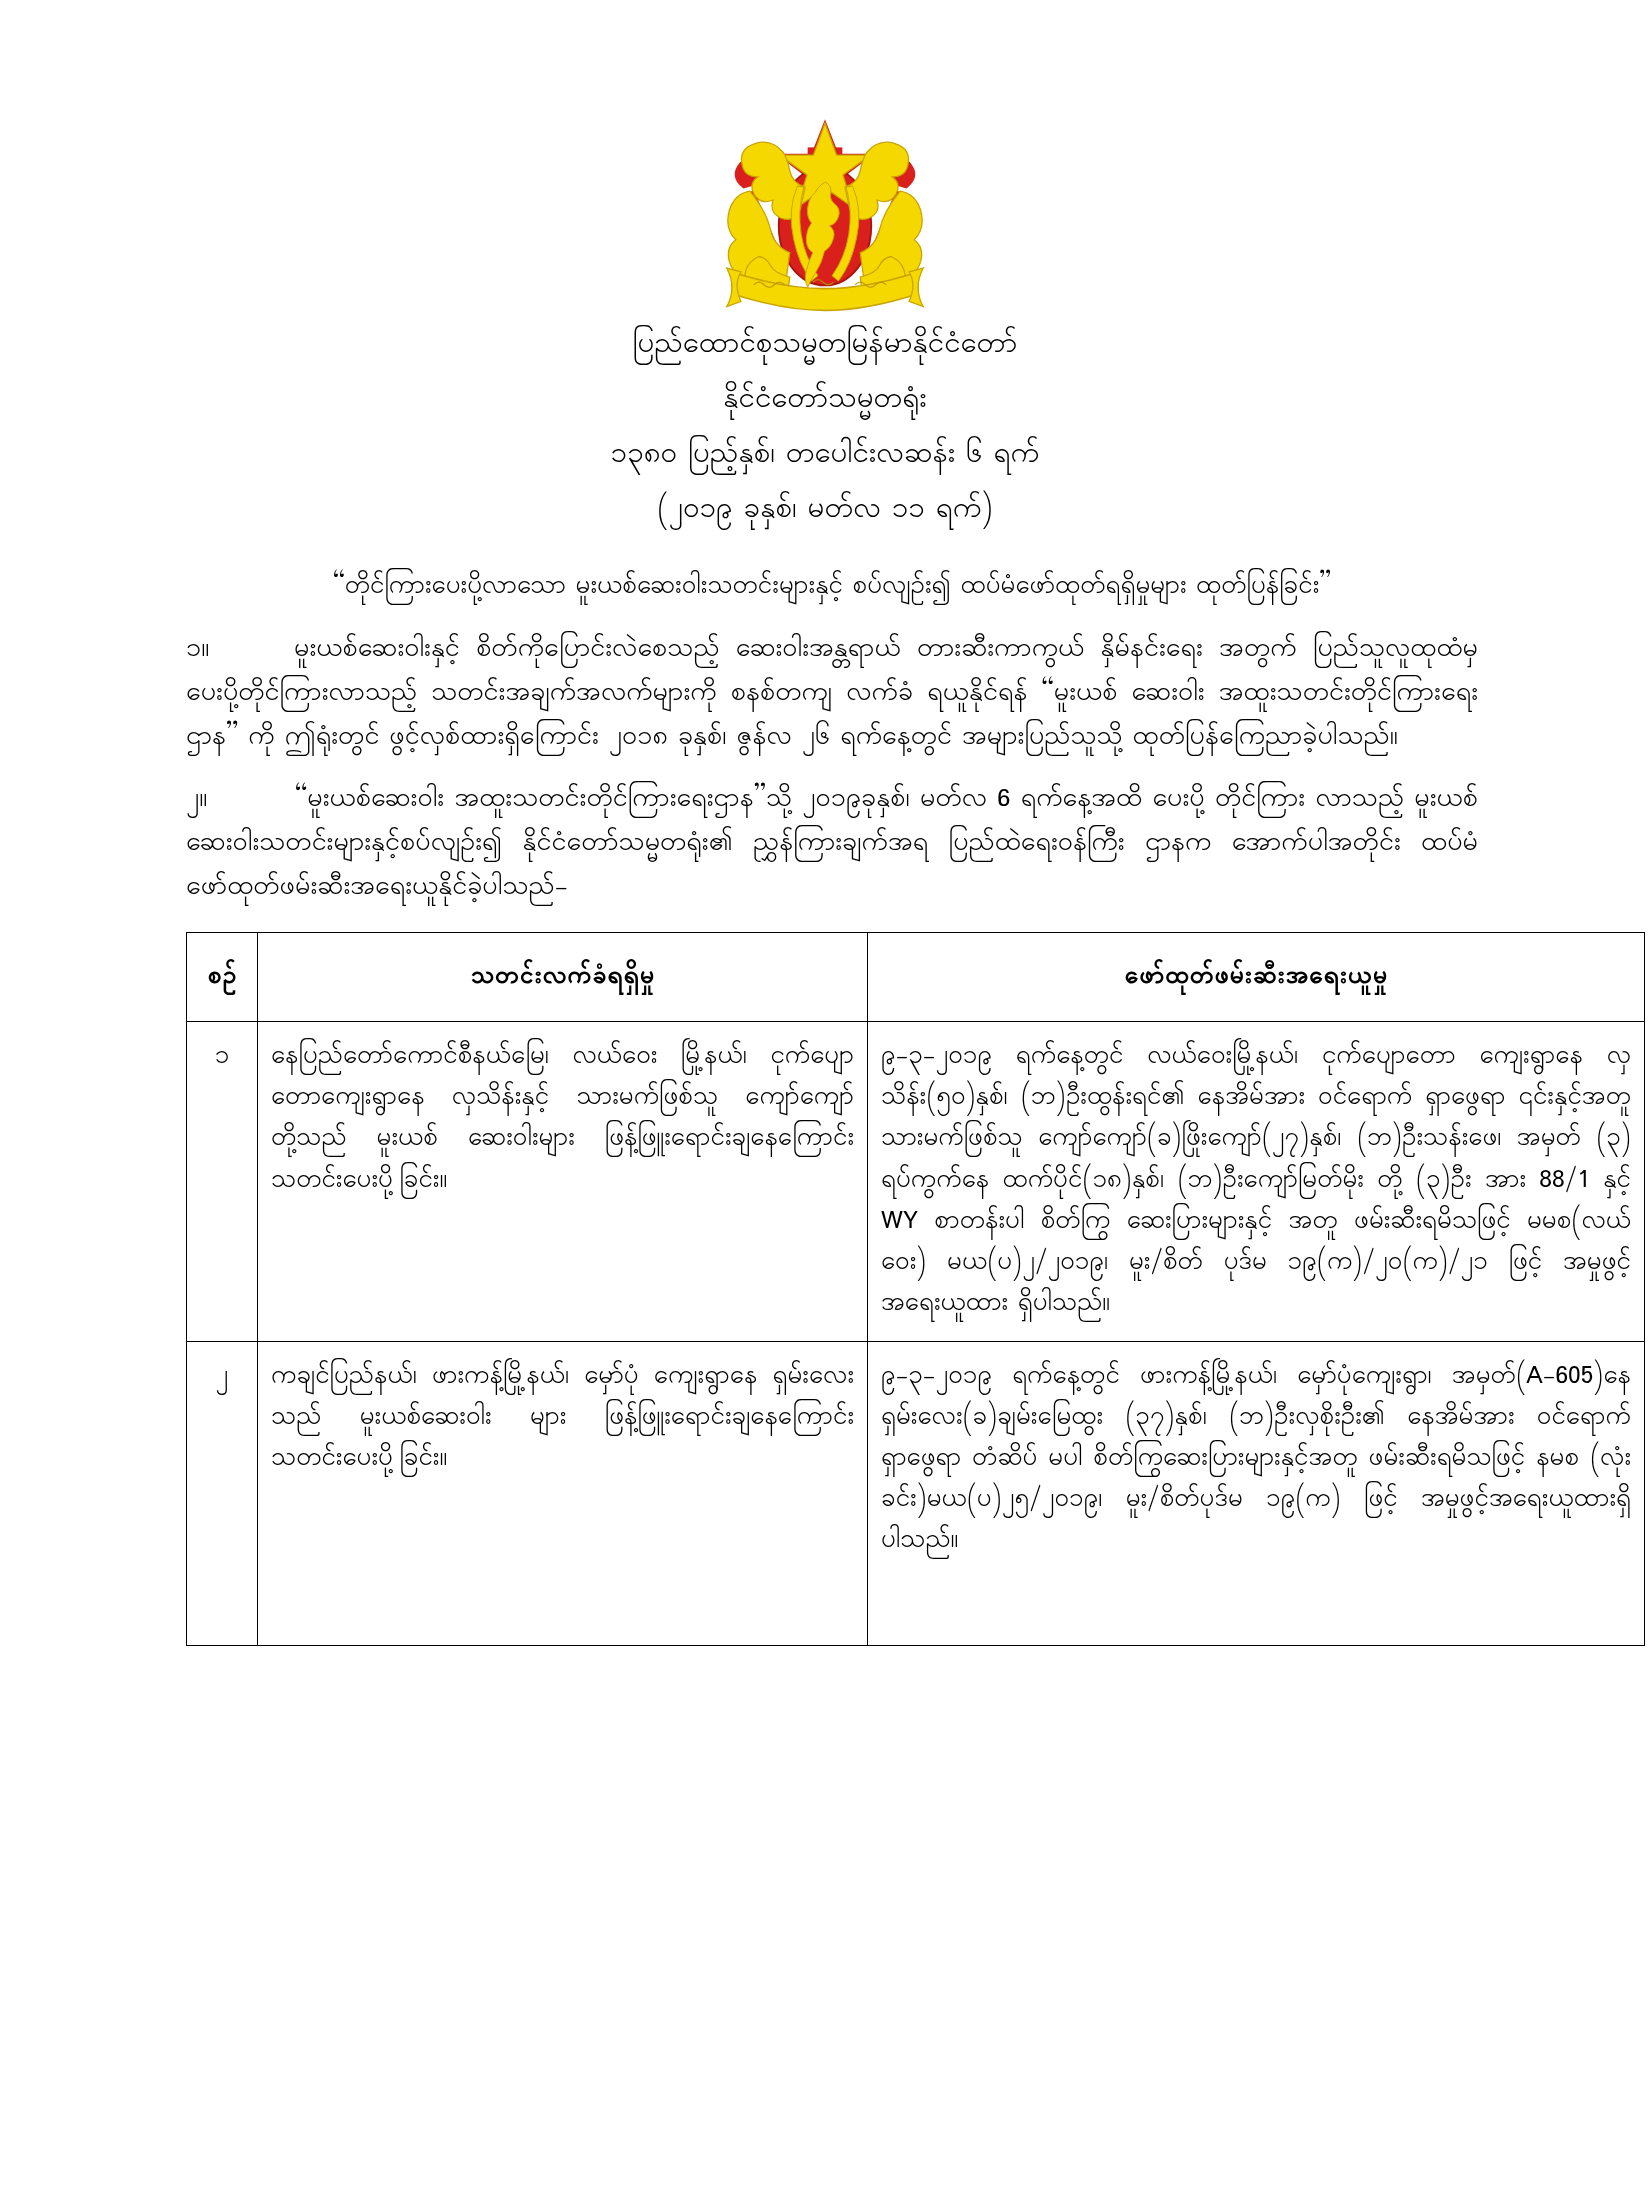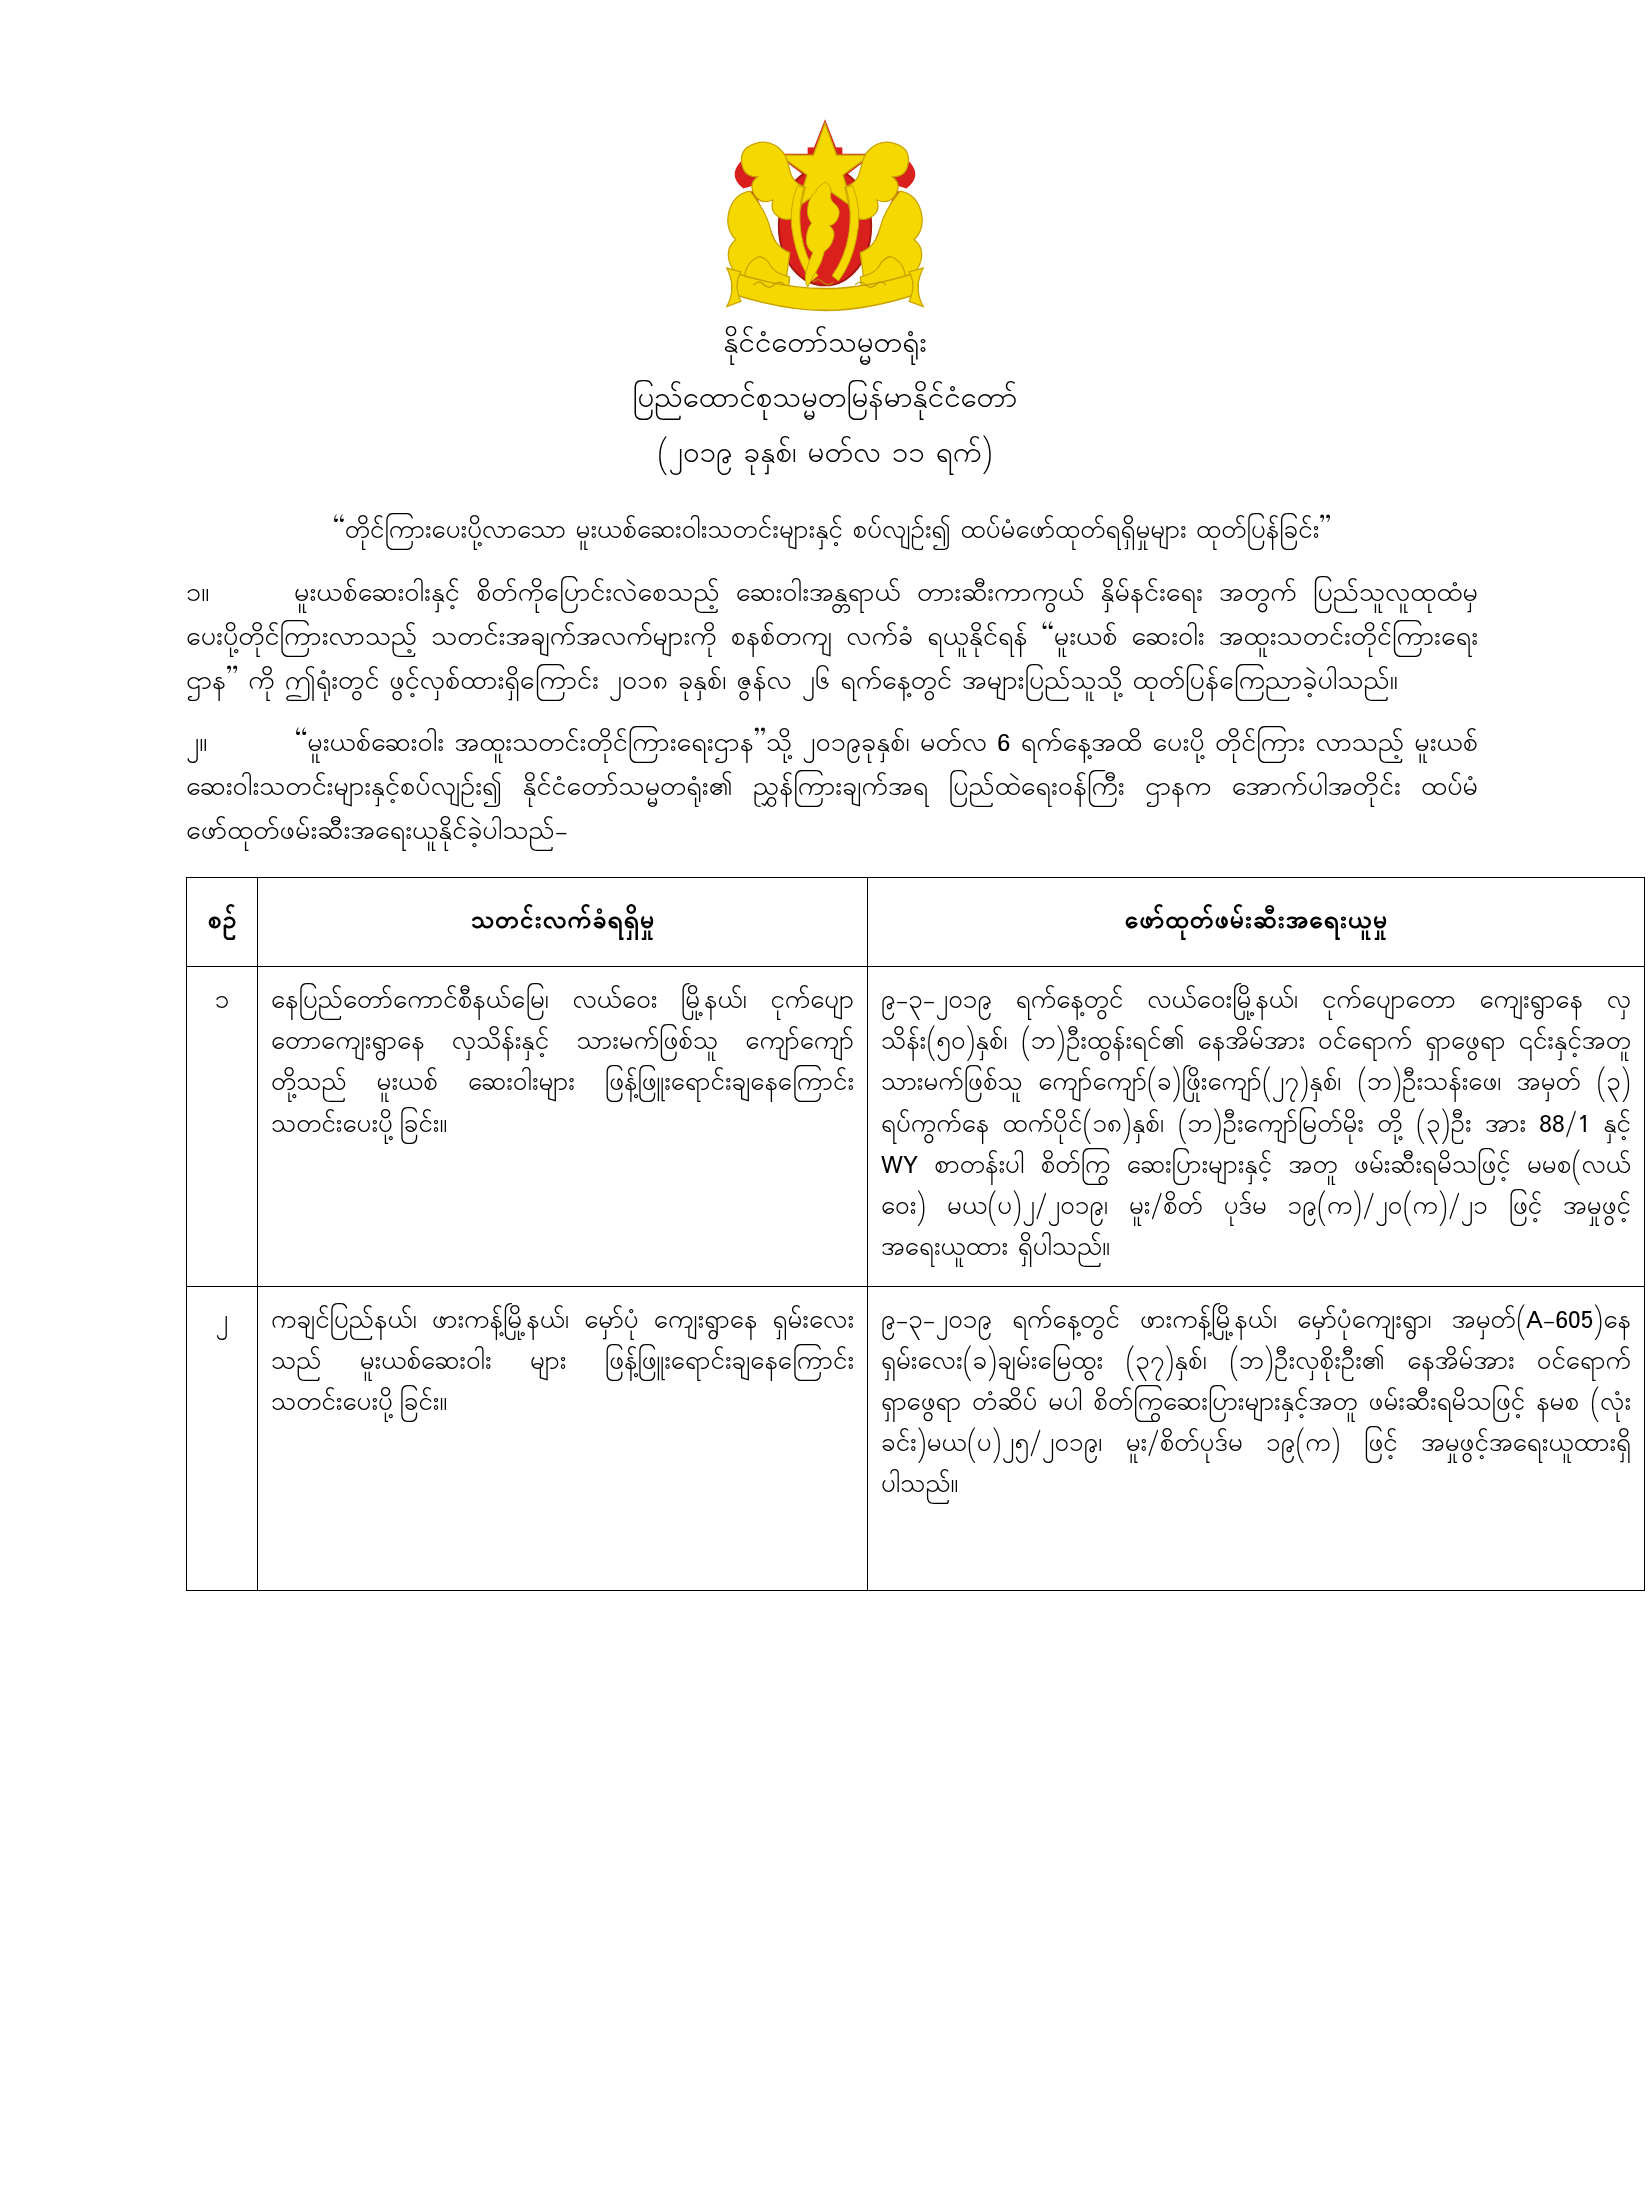--- a/index.html
+++ b/index.html
@@ -167,22 +167,23 @@
         <g stroke="#B89400" stroke-width="2" fill="none" opacity="0.85">
           <path d="M104 266 q8 -8 16 0 q8 8 16 0 q8 -8 16 0"></path>
           <path d="M196 262 q8 -8 16 0 q8 8 16 0"></path>
           <path d="M262 266 q8 -8 16 0 q8 8 16 0 q8 -8 16 0"></path>
         </g>
       </g>
     </svg>
   </div>
 
   <div class="header">
+    <div class="hline">ပြည်ထောင်စုသမ္မတမြန်မာနိုင်ငံတော်</div>
     <div class="hline">နိုင်ငံတော်သမ္မတရုံး</div>
-    <div class="hline">ပြည်ထောင်စုသမ္မတမြန်မာနိုင်ငံတော်</div>
+    <div class="hline">၁၃၈၀ ပြည့်နှစ်၊ တပေါင်းလဆန်း ၆  ရက်</div>
     <div class="hline">(၂၀၁၉ ခုနှစ်၊ မတ်လ ၁၁  ရက်)</div>
   </div>
 
   <div class="body-area">
 
     <div class="doc-title">“တိုင်ကြားပေးပို့လာသော မူးယစ်ဆေးဝါးသတင်းများနှင့် စပ်လျဉ်း၍ ထပ်မံဖော်ထုတ်ရရှိမှုများ ထုတ်ပြန်ခြင်း”</div>
 
     <p class="para">
       <span class="num">၁။</span><span>မူးယစ်ဆေးဝါးနှင့် စိတ်ကိုပြောင်းလဲစေသည့် ဆေးဝါးအန္တရာယ် တားဆီးကာကွယ် နှိမ်နင်းရေး အတွက် ပြည်သူလူထုထံမှ ပေးပို့တိုင်ကြားလာသည့် သတင်းအချက်အလက်များကို စနစ်တကျ လက်ခံ ရယူနိုင်ရန် “မူးယစ် ဆေးဝါး အထူးသတင်းတိုင်ကြားရေးဌာန” ကို ဤရုံးတွင် ဖွင့်လှစ်ထားရှိကြောင်း ၂၀၁၈ ခုနှစ်၊ ဇွန်လ ၂၆ ရက်နေ့တွင် အများပြည်သူသို့ ထုတ်ပြန်ကြေညာခဲ့ပါသည်။</span>
     </p>

